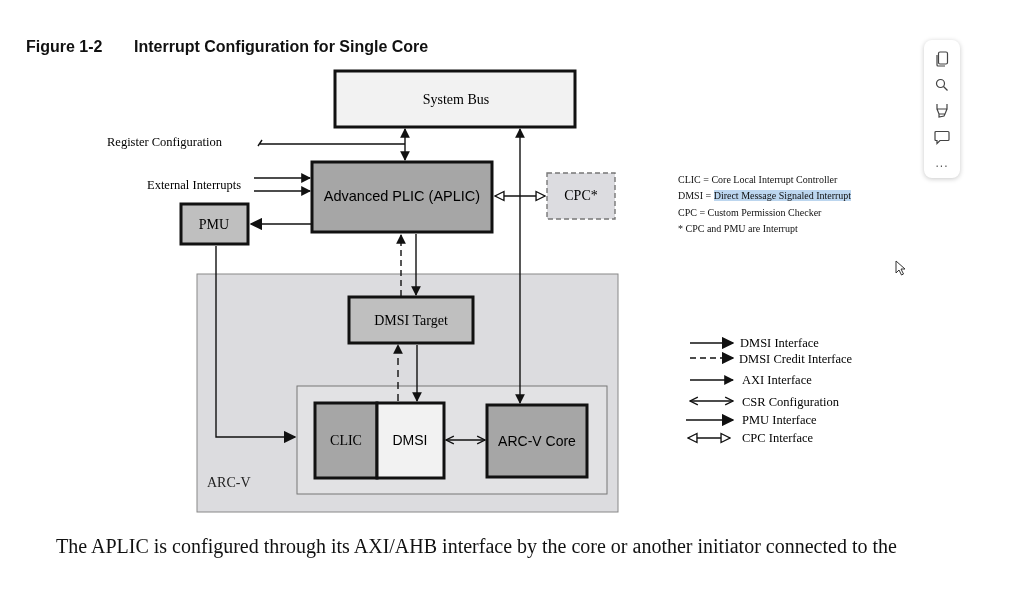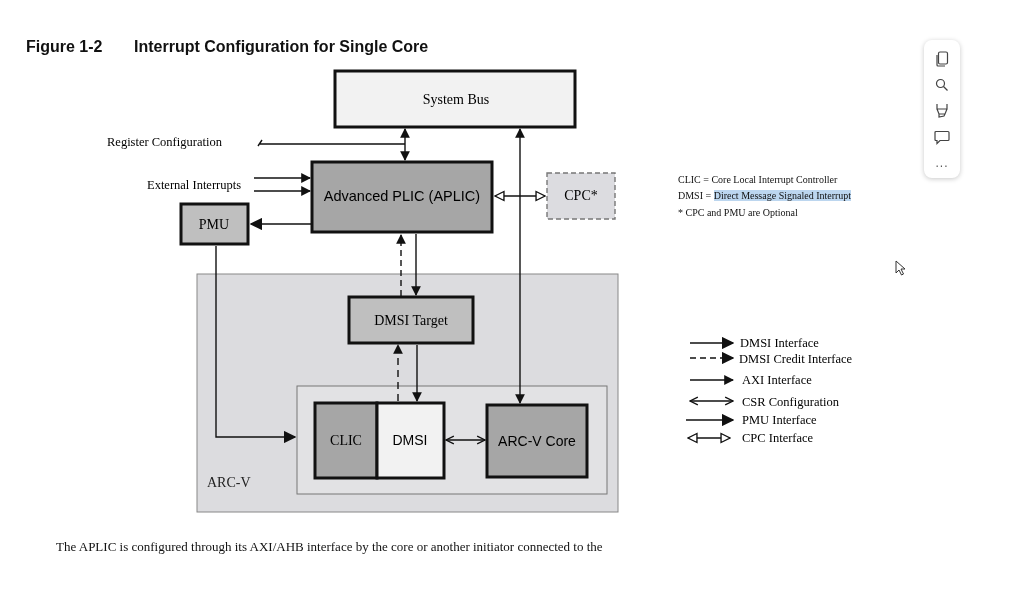--- a/index.html
+++ b/index.html
@@ -7,21 +7,21 @@
   .fig-caption { position:absolute; left:26px; top:38px; font-family:"Liberation Sans", sans-serif; font-weight:bold; font-size:16px; color:#111; white-space:nowrap; }
   .fig-caption .num { display:inline-block; width:108px; }
   .diagram { position:absolute; left:0; top:0; width:1024px; height:525px; }
   .diagram text { font-family:"Liberation Serif", serif; }
   .diagram text.sans { font-family:"Liberation Sans", sans-serif; }
   .legend-defs { position:absolute; left:678px; top:172px; font-size:10px; line-height:16.4px; color:#111; }
   .legend-defs .hl { background:#bcd6ef;text-align:center; }
   .side-toolbar { position:absolute; left:924px; top:40px; width:36px; height:138px; background:#fff; border-radius:8px; box-shadow:0 1px 5px rgba(0,0,0,0.22); display:flex; flex-direction:column; align-items:center; padding-top:6px; box-sizing:border-box; }
   .tb-btn { width:28px; height:26px; display:flex; align-items:center; justify-content:center; cursor:pointer; }
   .tb-more { font-size:12px; color:#555; letter-spacing:1px; font-family:"Liberation Sans", sans-serif; }
-  .body-text { position:absolute; left:56px; top:536px; width:900px; font-family:"Liberation Serif", serif; font-size:13px; line-height:21.5px; color:#111; }
+  .body-text { position:absolute; left:56px; top:536px; width:900px; font-family:"Liberation Serif", serif; font-size:20px; line-height:21.5px; color:#111; }
   .cursor { position:absolute; left:895px; top:260px; }
 </style>
 </head>
 <body>
 
 <div class="fig-caption">
   <span class="num">Figure 1-2</span><span>Interrupt Configuration for Single Core</span>
 </div>
 
 <svg class="diagram" viewBox="0 0 1024 525" width="1024" height="525">
@@ -114,21 +114,22 @@
     <text x="742" y="384" font-size="12.5">AXI Interface</text>
     <text x="742" y="406" font-size="12.5">CSR Configuration</text>
     <text x="742" y="424" font-size="12.5">PMU Interface</text>
     <text x="742" y="442" font-size="12.5">CPC Interface</text>
   </g>
 </svg>
 
 <div class="legend-defs">
   <div><span>CLIC</span><span> = </span><span>Core Local Interrupt Controller</span></div>
   <div><span>DMSI</span><span> = </span><span class="hl">Direct Message Signaled Interrupt</span></div>
-  <div><span>*</span><span> </span><span>CPC and PMU are Optional</span></div>
+  <div><span>CPC</span><span> = </span><span>Custom Permission Checker</span></div>
+  <div><span>*</span><span> </span><span>CPC and PMU are Interrupt</span></div>
 </div>
 
 <div class="side-toolbar">
   <div class="tb-btn">
     <svg width="14" height="16" viewBox="0 0 14 16">
         <rect x="3.5" y="1" width="9" height="12" rx="1.5" fill="none" stroke="#444" stroke-width="1.2"></rect>
         <path d="M2,4 L2,14 Q2,15 3,15 L10,15" fill="none" stroke="#444" stroke-width="1.2"></path>
       </svg>
   </div>
   <div class="tb-btn">

